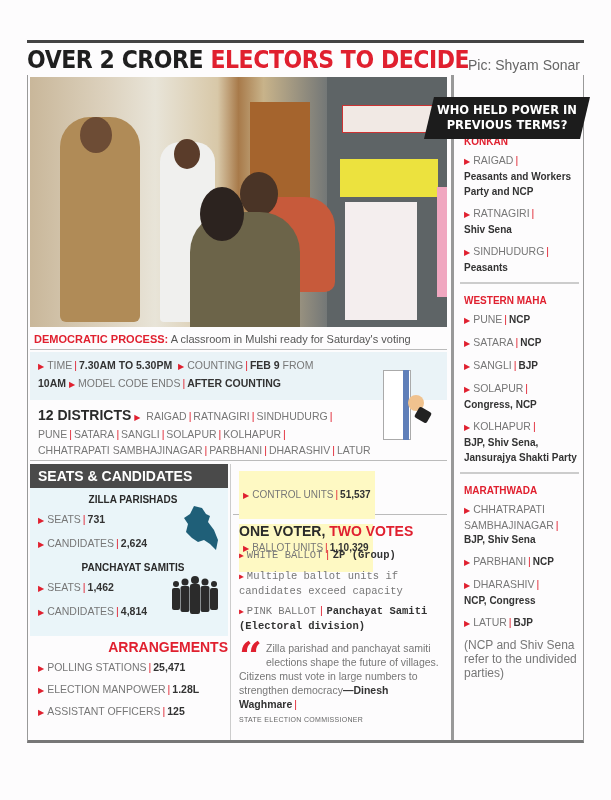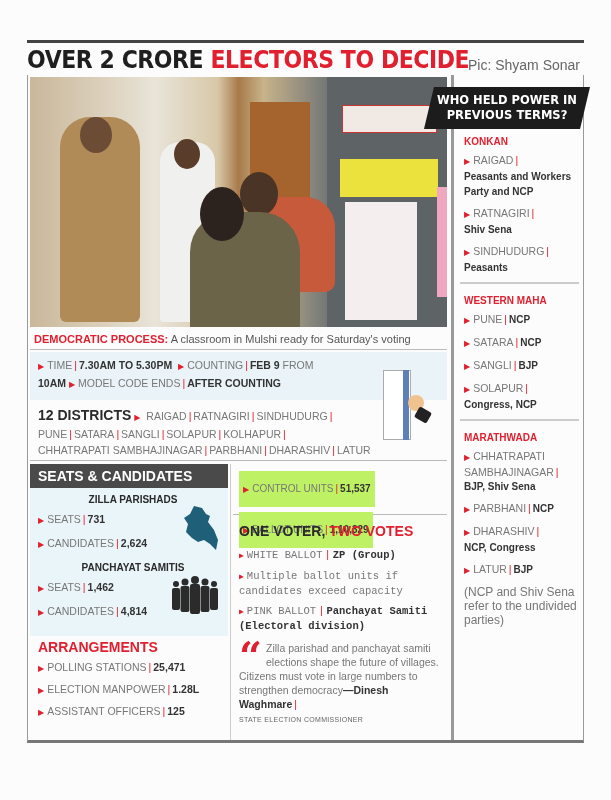--- a/index.html
+++ b/index.html
@@ -53,40 +53,40 @@
 
     
     .seats { position: absolute; left: 2px; top: 389px; width: 198px; height: 172px; background: #eaf5f9; }
     .seats-head { height: 24px; background: #4a4a4a; color: #fff; font-weight: 900; font-size: 14px; line-height: 24px; padding-left: 8px; }
     .subhead { font-weight: 900; font-size: 10px; color: #2a2a2a; padding-left: 8px; margin-top: 4px; line-height: 16px; text-align: center; }
     .row { font-size: 10.5px; color: #777; padding-left: 8px; line-height: 22px; white-space: nowrap; }
     .map-icon { position: absolute; left: 150px; top: 40px; width: 40px; height: 48px; }
     .people-icon { position: absolute; left: 140px; top: 110px; width: 50px; height: 40px; }
 
     .arr { position: absolute; left: 2px; top: 562px; width: 198px; height: 103px; }
-    .arr-head { color: #e0202f; font-weight: 900; font-size: 14px; padding-left: 8px; line-height: 20px; }
+    .arr-head { color: #e0202f; font-weight: 900; font-size: 14px; padding-left: 8px; line-height: 20px; text-align: right; }
     .arr .row { line-height: 21px; }
 
     
     .units { position: absolute; left: 205px; top: 392px; width: 214px; height: 48px; padding: 4px 0 0 6px; border-bottom: 1px solid #bbb; }
-    .units .hl { display: inline-block; background: #bef264; font-size: 10px; line-height: 15px; padding: 10px 4px; color: #777; margin-bottom: 5px; white-space: nowrap; }
+    .units .hl { display: inline-block; background: #fef9c3; font-size: 10px; line-height: 15px; padding: 16px 4px; color: #777; margin-bottom: 5px; white-space: nowrap; }
 
     .divider-v { position: absolute; left: 202px; top: 389px; width: 1px; height: 276px; background: #ccc; }
 
     .votes { position: absolute; left: 205px; top: 445px; width: 214px; height: 220px; padding: 0 0 0 6px; }
     .votes-title { font-weight: 900; font-size: 14px; color: #2a2a2a; line-height: 22px; white-space: nowrap; }
     .votes-title .red { color: #e0202f; }
     .vrow { font-size: 10.5px; line-height: 14px; color: #777; margin-top: 6px; font-family: Liberation Mono, monospace; }
     .quote { margin-top: 8px; font-size: 10.5px; line-height: 14px; color: #777; position: relative; }
     .quote .qmark { float: left; color: #e0202f; font-size: 40px; line-height: 30px; font-weight: bold; margin-right: 4px; font-family: "DejaVu Serif", serif; height: 28px; }
     .quote .attrib { font-size: 7px; letter-spacing: 0.3px; color: #666; display: block; margin-top: 2px; }
 
     
     .side { position: absolute; left: 423px; top: 0; width: 134px; height: 665px; border-left: 3px solid #999; }
-    .side-banner { position: absolute; left: -30px; top: 12px; width: 166px; height: 42px; background: #1c1c1c; clip-path: polygon(6% 0, 100% 0, 94% 100%, 0 100%); color: #fff; font-weight: 900; font-size: 11.5px; line-height: 15px; text-align: center; padding-top: 6px; font-family: "DejaVu Sans", sans-serif; }
+    .side-banner { position: absolute; left: -30px; top: 22px; width: 166px; height: 42px; background: #1c1c1c; clip-path: polygon(6% 0, 100% 0, 94% 100%, 0 100%); color: #fff; font-weight: 900; font-size: 11.5px; line-height: 15px; text-align: center; padding-top: 6px; font-family: "DejaVu Sans", sans-serif; }
     .region { padding: 0 6px 0 10px; }
     .region-title { color: #e0202f; font-weight: 900; font-size: 10px; line-height: 14px; margin: 10px 0 4px; }
     .item { font-size: 10.5px; line-height: 14px; color: #777; margin-bottom: 7px; }
     .item .b { font-size: 10px; }
     .region-sep { border-top: 2px solid #ccc; margin: 4px 6px 0 6px; }
     .note { font-size: 12px; line-height: 14px; color: #777; margin-top: 4px; }
   </style>
 </head>
 <body>
 
@@ -206,20 +206,21 @@
         <div class="item"><span class="arrow">▶</span><span>SINDHUDURG</span><span class="pipe">|</span><br><span class="b">Peasants</span></div>
       </div>
       <div class="region-sep"></div>
 
       <div class="region">
         <div class="region-title">WESTERN MAHA</div>
         <div class="item"><span class="arrow">▶</span><span>PUNE</span><span class="pipe">|</span><span class="b">NCP</span></div>
         <div class="item"><span class="arrow">▶</span><span>SATARA</span><span class="pipe">|</span><span class="b">NCP</span></div>
         <div class="item"><span class="arrow">▶</span><span>SANGLI</span><span class="pipe">|</span><span class="b">BJP</span></div>
         <div class="item"><span class="arrow">▶</span><span>SOLAPUR</span><span class="pipe">|</span><br><span class="b">Congress, NCP</span></div>
+        <div class="item"><span class="arrow">▶</span><span>KOLHAPUR</span><span class="pipe">|</span><br><span class="b">BJP, Shiv Sena, Jansurajya Shakti Party</span></div>
       </div>
       <div class="region-sep"></div>
 
       <div class="region">
         <div class="region-title">MARATHWADA</div>
         <div class="item"><span class="arrow">▶</span><span>CHHATRAPATI SAMBHAJINAGAR</span><span class="pipe">|</span><br><span class="b">BJP, Shiv Sena</span></div>
         <div class="item"><span class="arrow">▶</span><span>PARBHANI</span><span class="pipe">|</span><span class="b">NCP</span></div>
         <div class="item"><span class="arrow">▶</span><span>DHARASHIV</span><span class="pipe">|</span><br><span class="b">NCP, Congress</span></div>
         <div class="item"><span class="arrow">▶</span><span>LATUR</span><span class="pipe">|</span><span class="b">BJP</span></div>
         <div class="note">(NCP and Shiv Sena refer to the undivided parties)</div>

